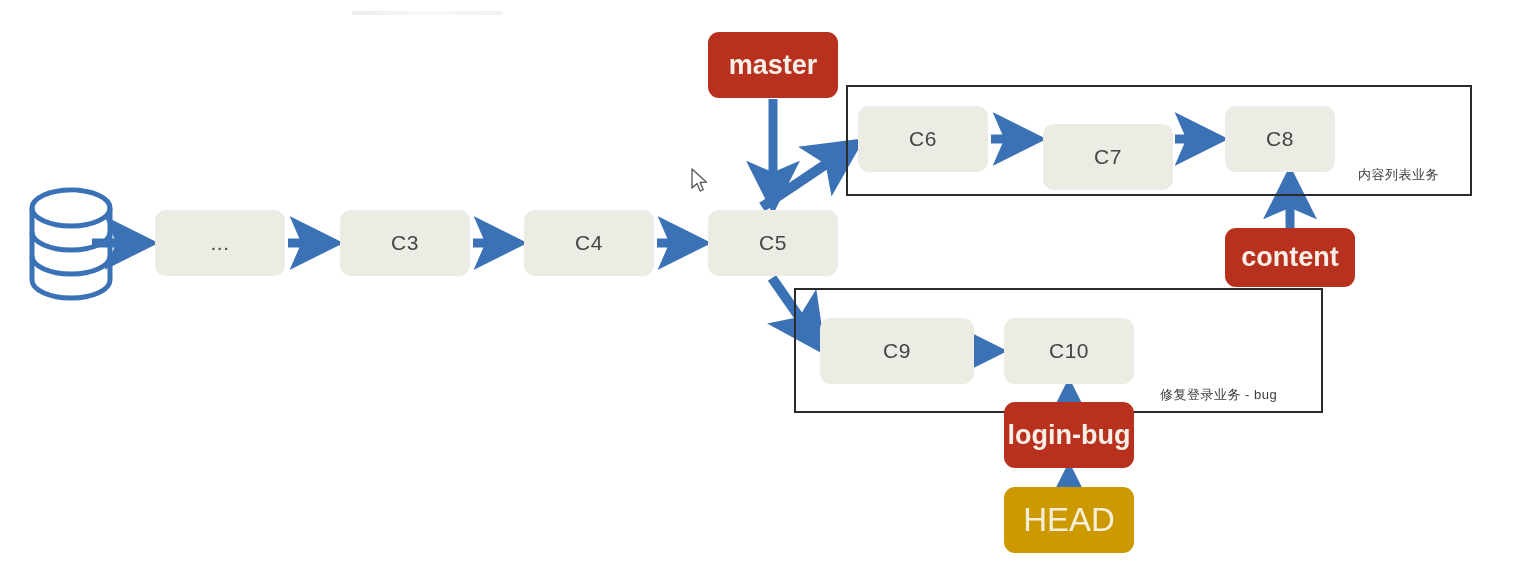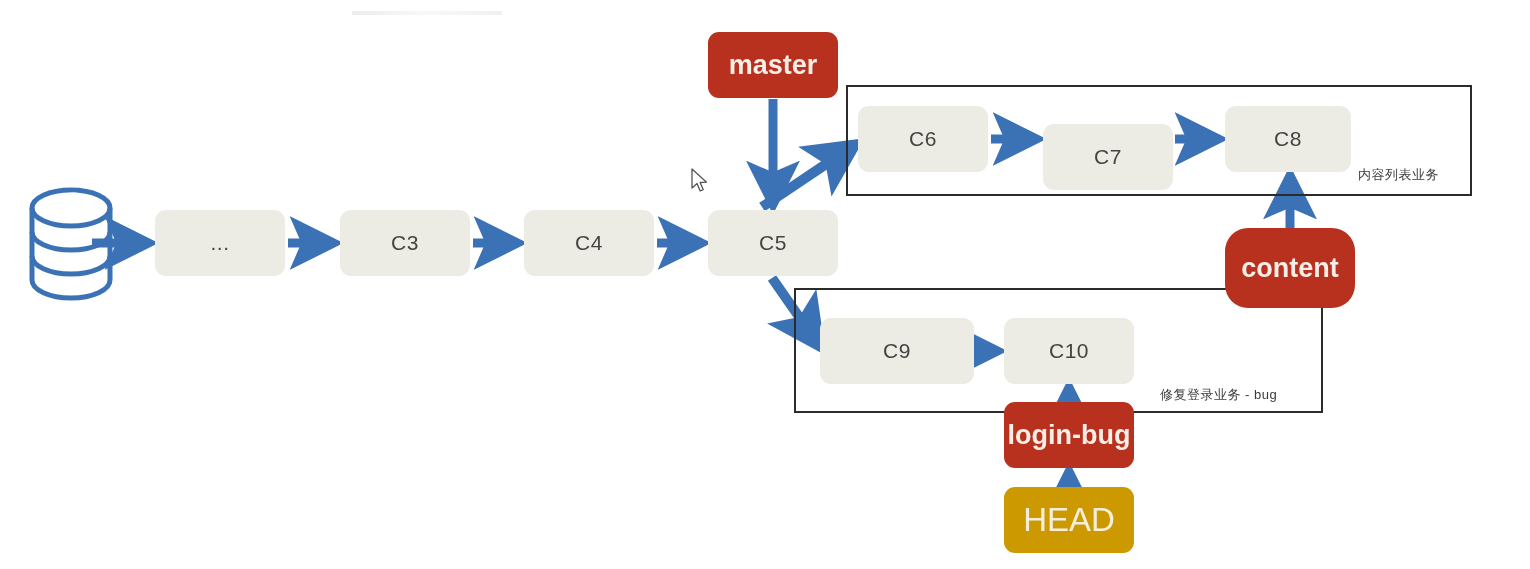--- a/index.html
+++ b/index.html
@@ -136,26 +136,26 @@
 
   <div class="group-box" style="left:794px; top:288px; width:529px; height:125px;"></div>
   <div class="group-label" style="left:1160px; top:386px;">修复登录业务 - bug</div>
 
   <div class="node commit" style="left:155px; top:210px; width:130px; height:66px;">...</div>
   <div class="node commit" style="left:340px; top:210px; width:130px; height:66px;">C3</div>
   <div class="node commit" style="left:524px; top:210px; width:130px; height:66px;">C4</div>
   <div class="node commit" style="left:708px; top:210px; width:130px; height:66px;">C5</div>
   <div class="node commit" style="left:858px; top:106px; width:130px; height:66px;">C6</div>
   <div class="node commit" style="left:1043px; top:124px; width:130px; height:66px;">C7</div>
-  <div class="node commit" style="left:1225px; top:106px; width:126px; height:66px;">C8</div>
+  <div class="node commit" style="left:1225px; top:106px; width:110px; height:66px;">C8</div>
   <div class="node commit" style="left:820px; top:318px; width:154px; height:66px;">C9</div>
   <div class="node commit" style="left:1004px; top:318px; width:130px; height:66px;">C10</div>
 
   <div class="node ref-branch" style="left:708px; top:32px; width:130px; height:66px;">master</div>
-  <div class="node ref-branch" style="left:1225px; top:228px; width:130px; height:80px;border-radius:23px;">content</div>
+  <div class="node ref-branch" style="left:1225px; top:228px; width:130px; height:59px;">content</div>
   <div class="node ref-branch" style="left:1004px; top:402px; width:130px; height:66px;">login-bug</div>
   <div class="node ref-head" style="left:1004px; top:487px; width:130px; height:66px;">HEAD</div>
 
   <svg class="cursor" style="left:690px; top:168px;" width="20" height="26" viewBox="0 0 20 26" xmlns="http://www.w3.org/2000/svg">
     <path d="M2,1 L2,20 L7,15.5 L10.2,23 L13.2,21.6 L10.1,14.5 L16.5,14.2 Z" fill="#ffffff" stroke="#555555" stroke-width="1.3" stroke-linejoin="round"></path>
   </svg>
 
 </div>
 
 </body></html>

